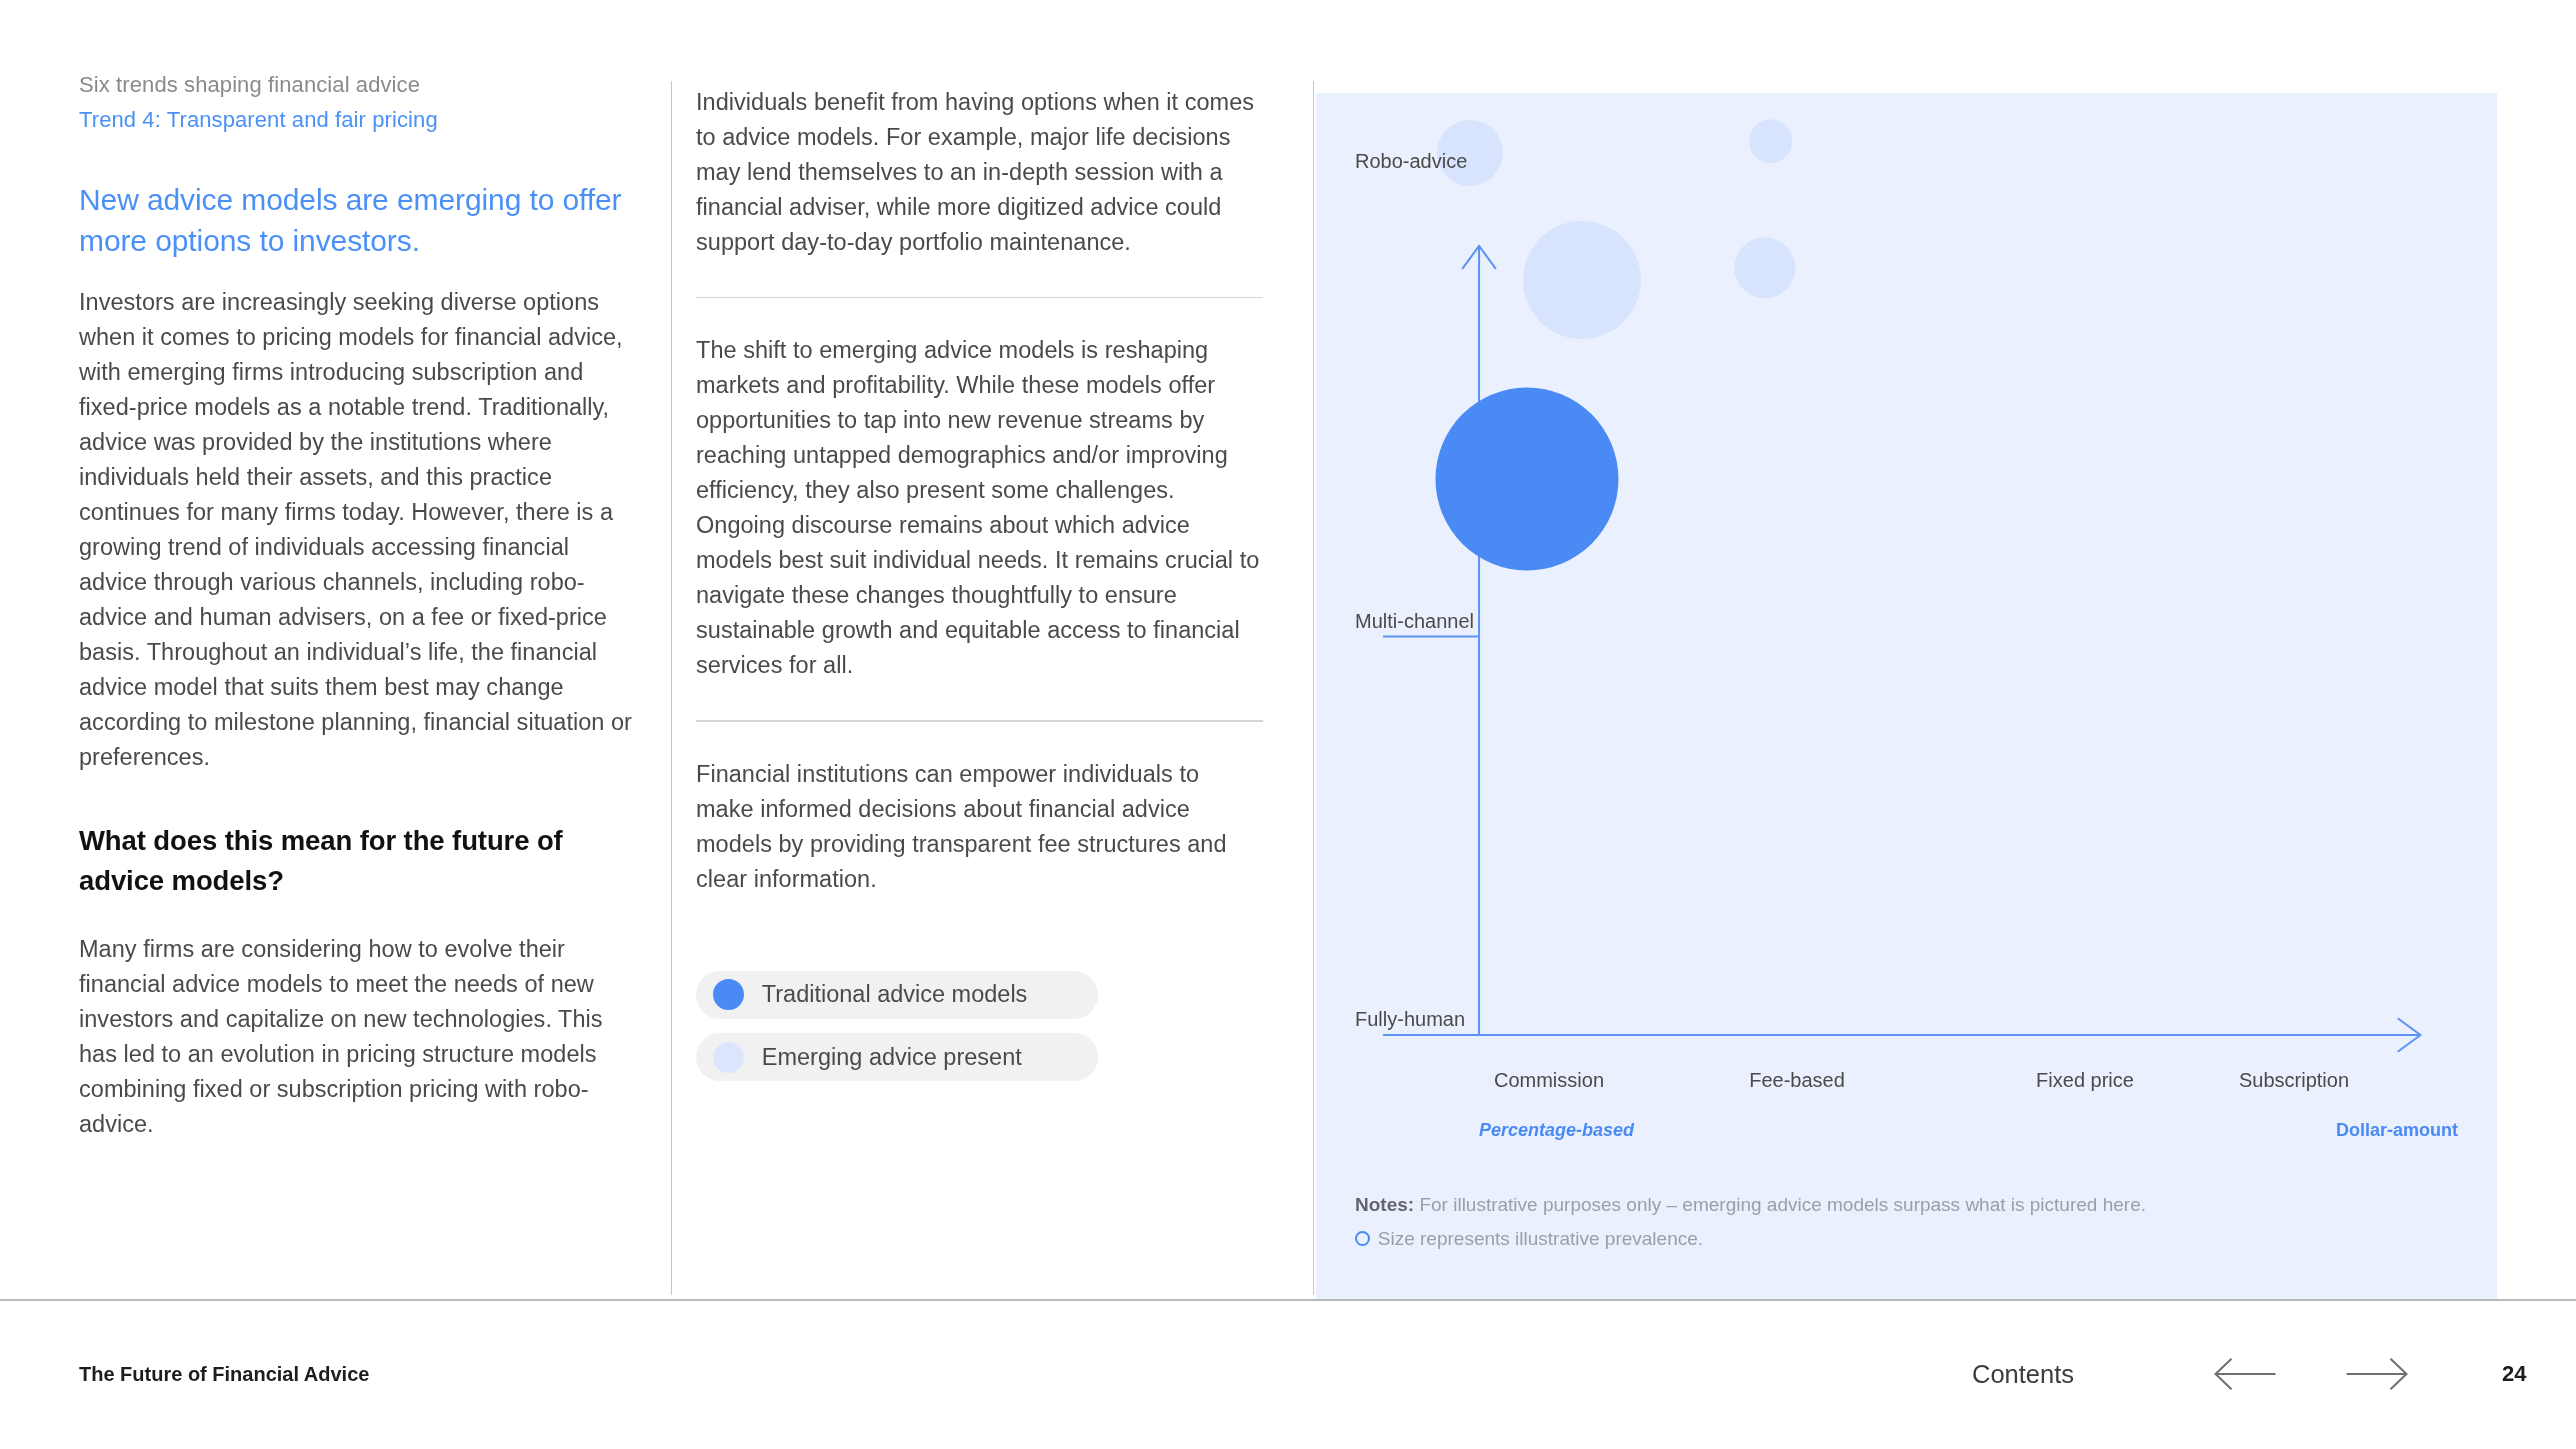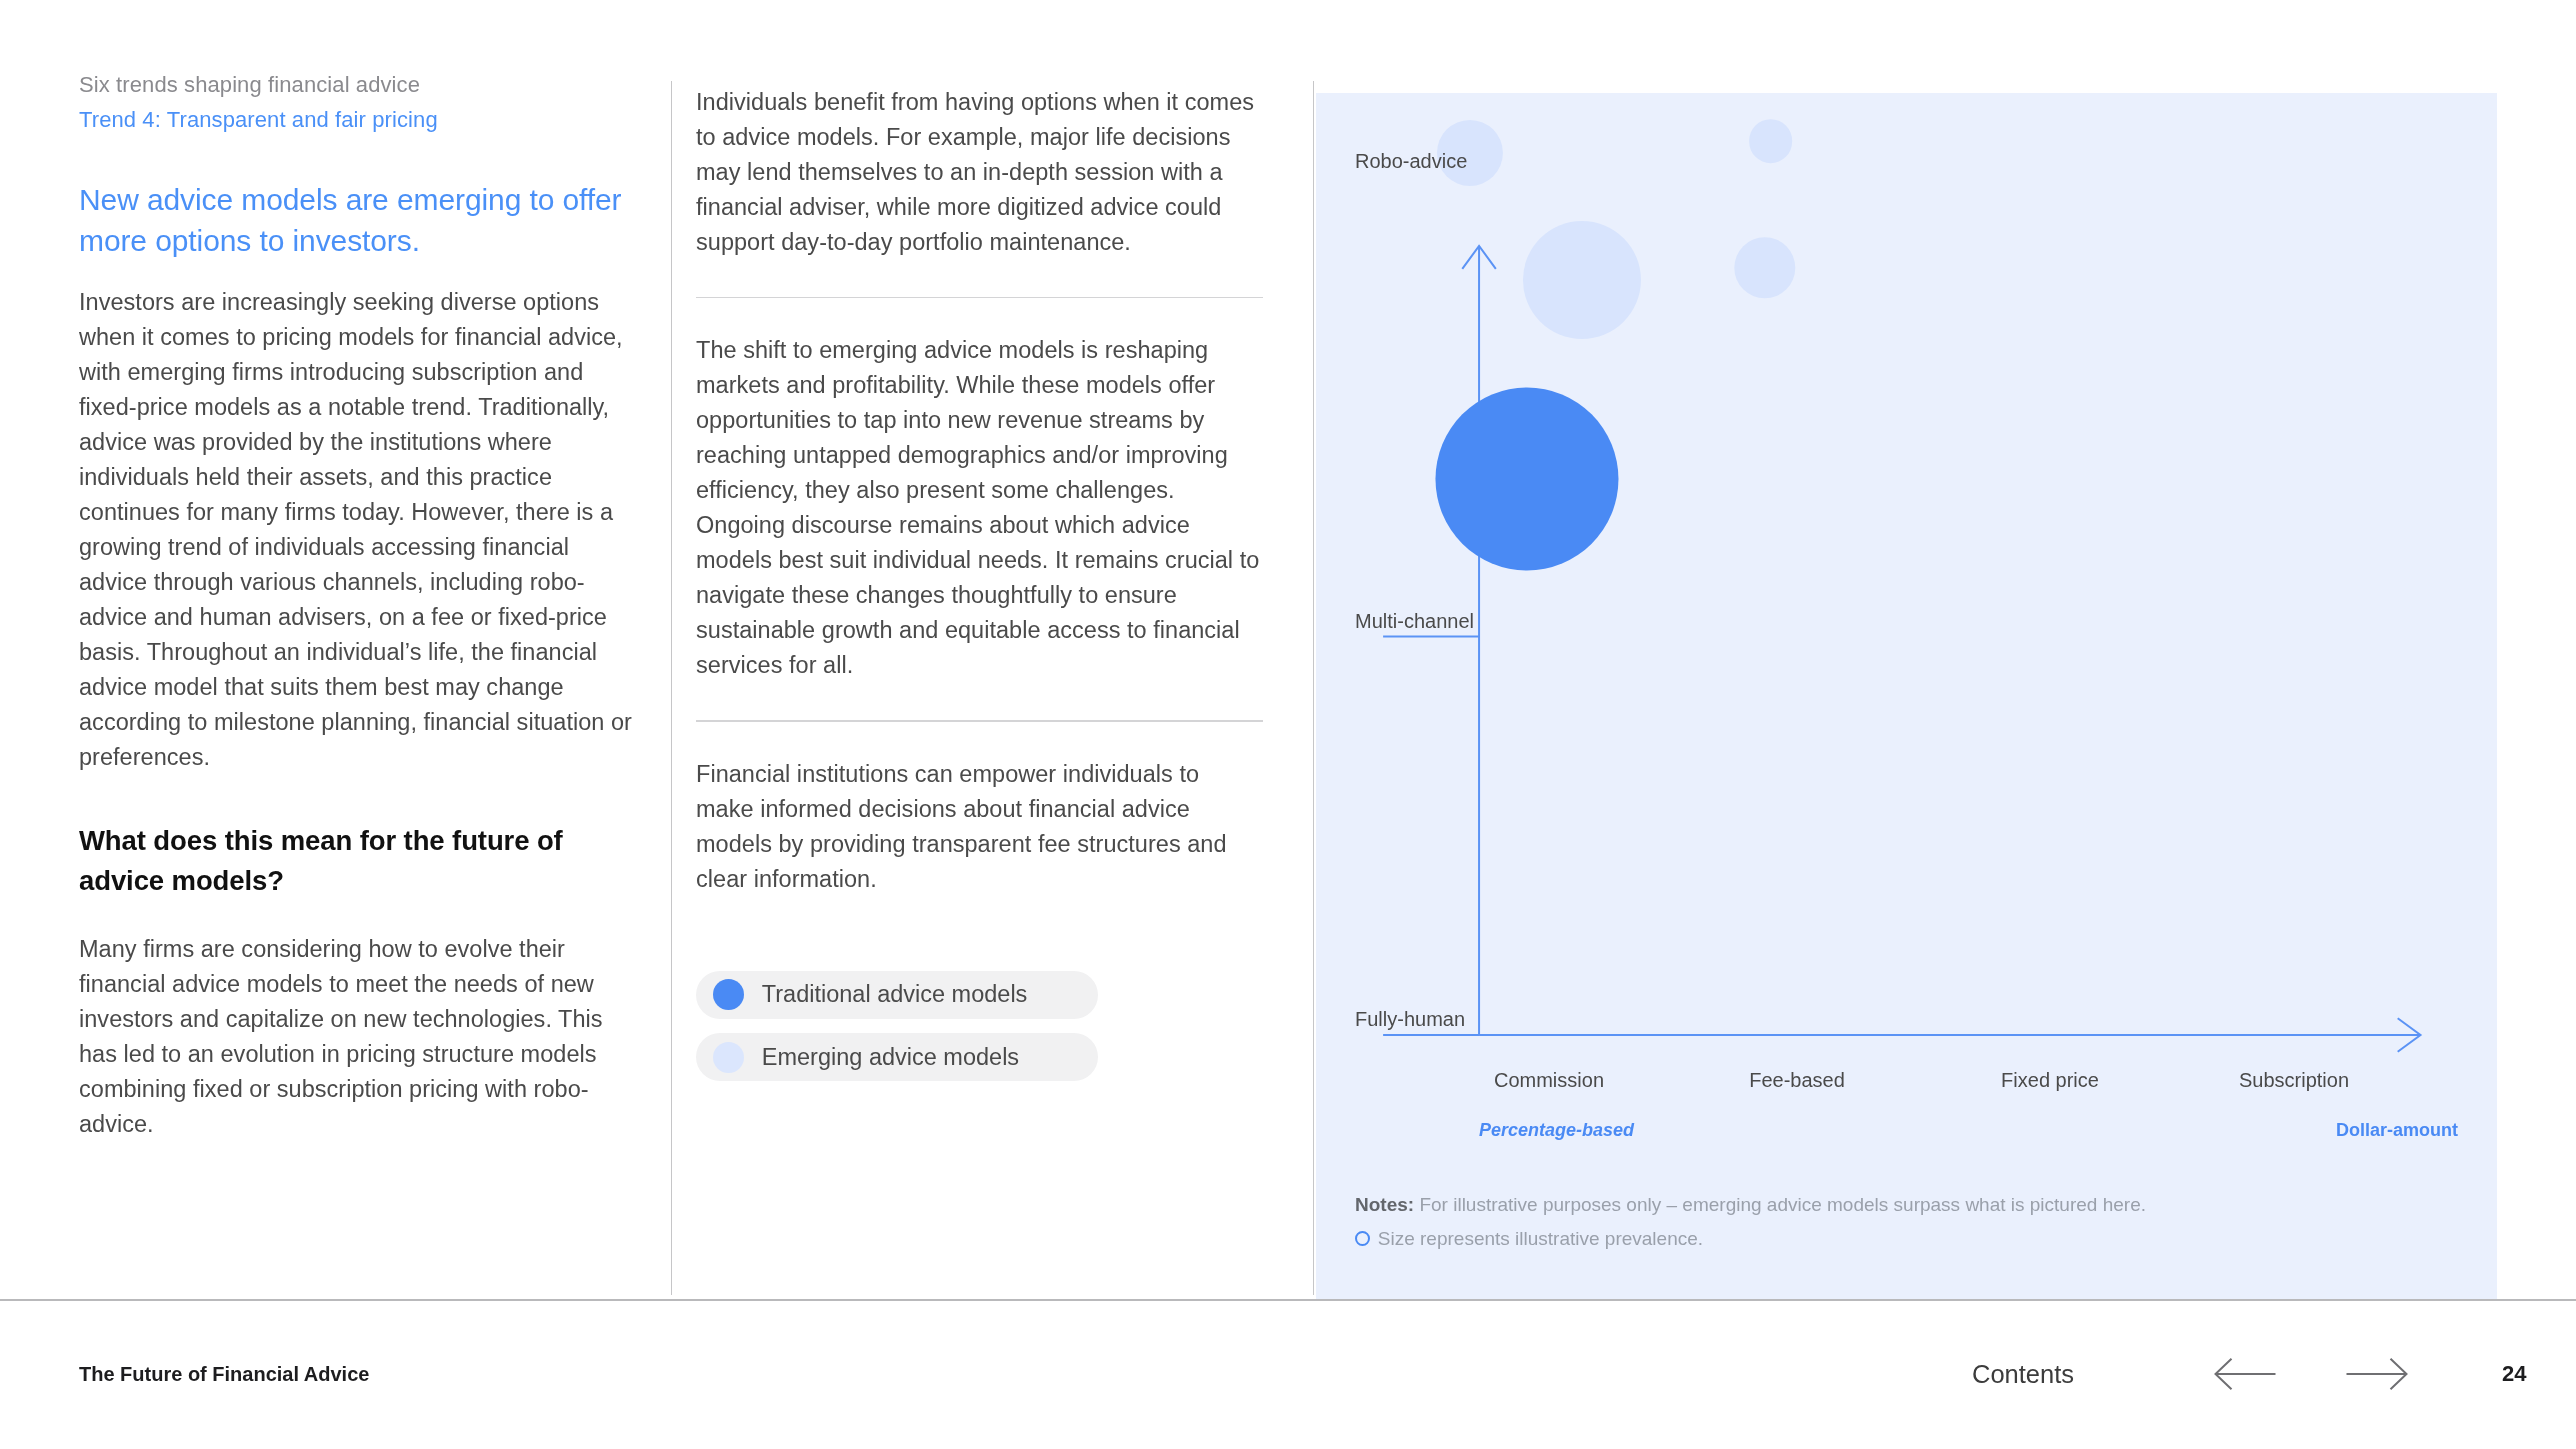--- a/index.html
+++ b/index.html
@@ -282,21 +282,21 @@
     <div class="mid-rule"></div>
     <div class="body-text">Financial institutions can empower individuals to make informed decisions about financial advice models by providing transparent fee structures and clear information.</div>
 
     <div id="legend">
       <div class="legend-pill">
         <span class="legend-dot traditional"></span>
         <span class="legend-label">Traditional advice models</span>
       </div>
       <div class="legend-pill">
         <span class="legend-dot emerging"></span>
-        <span class="legend-label">Emerging advice models</span>
+        <span class="legend-label">Emerging advice present</span>
       </div>
     </div>
   </div>
 
   <div id="chart-panel">
     <div id="plot">
 
       <svg class="axis-svg" viewBox="0 0 1760 1799" preserveAspectRatio="none">
 
         <line x1="243" y1="1404" x2="243" y2="228" stroke="#5b93f5" stroke-width="3"></line>
@@ -314,21 +314,21 @@
       <div class="bubble emerging" style="left:38.5%; top:4.0%; width:3.7%; padding-bottom:3.7%; height:0;"></div>
       <div class="bubble emerging" style="left:38.0%; top:14.5%; width:5.2%; padding-bottom:5.2%; height:0;"></div>
       <div class="bubble traditional" style="left:17.9%; top:32.0%; width:15.5%; padding-bottom:15.5%; height:0;"></div>
 
       <div class="y-label" style="left:39px; top:58px;">Robo-advice</div>
       <div class="y-label" style="left:39px; top:518px;">Multi-channel</div>
       <div class="y-label" style="left:39px; top:916px;">Fully-human</div>
 
       <div class="x-label" style="left:233px; top:977px;">Commission</div>
       <div class="x-label" style="left:481px; top:977px;">Fee-based</div>
-      <div class="x-label" style="left:734px; top:977px;text-align:center;">Fixed price</div>
+      <div class="x-label" style="left:769px; top:977px;text-align:center;">Fixed price</div>
       <div class="x-label" style="left:978px; top:977px;">Subscription</div>
 
       <div class="x-sublabel" style="left:163px; top:1028px;font-style:italic;">Percentage-based</div>
       <div class="x-sublabel" style="right:39px; top:1028px;">Dollar-amount</div>
 
       <div id="notes">
         <div class="note-line">
           <b>Notes:</b>
           <span>For illustrative purposes only – emerging advice models surpass what is pictured here.</span>
         </div>

